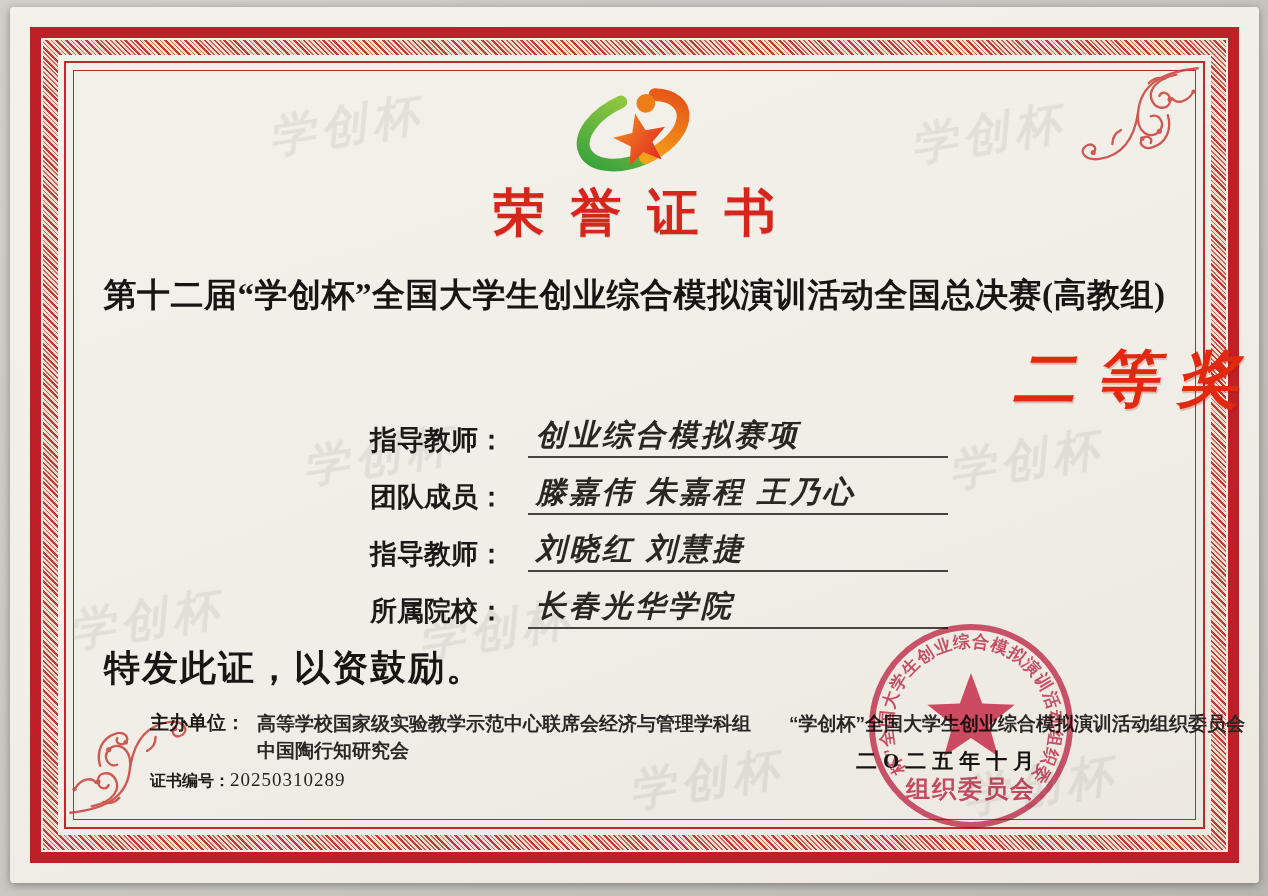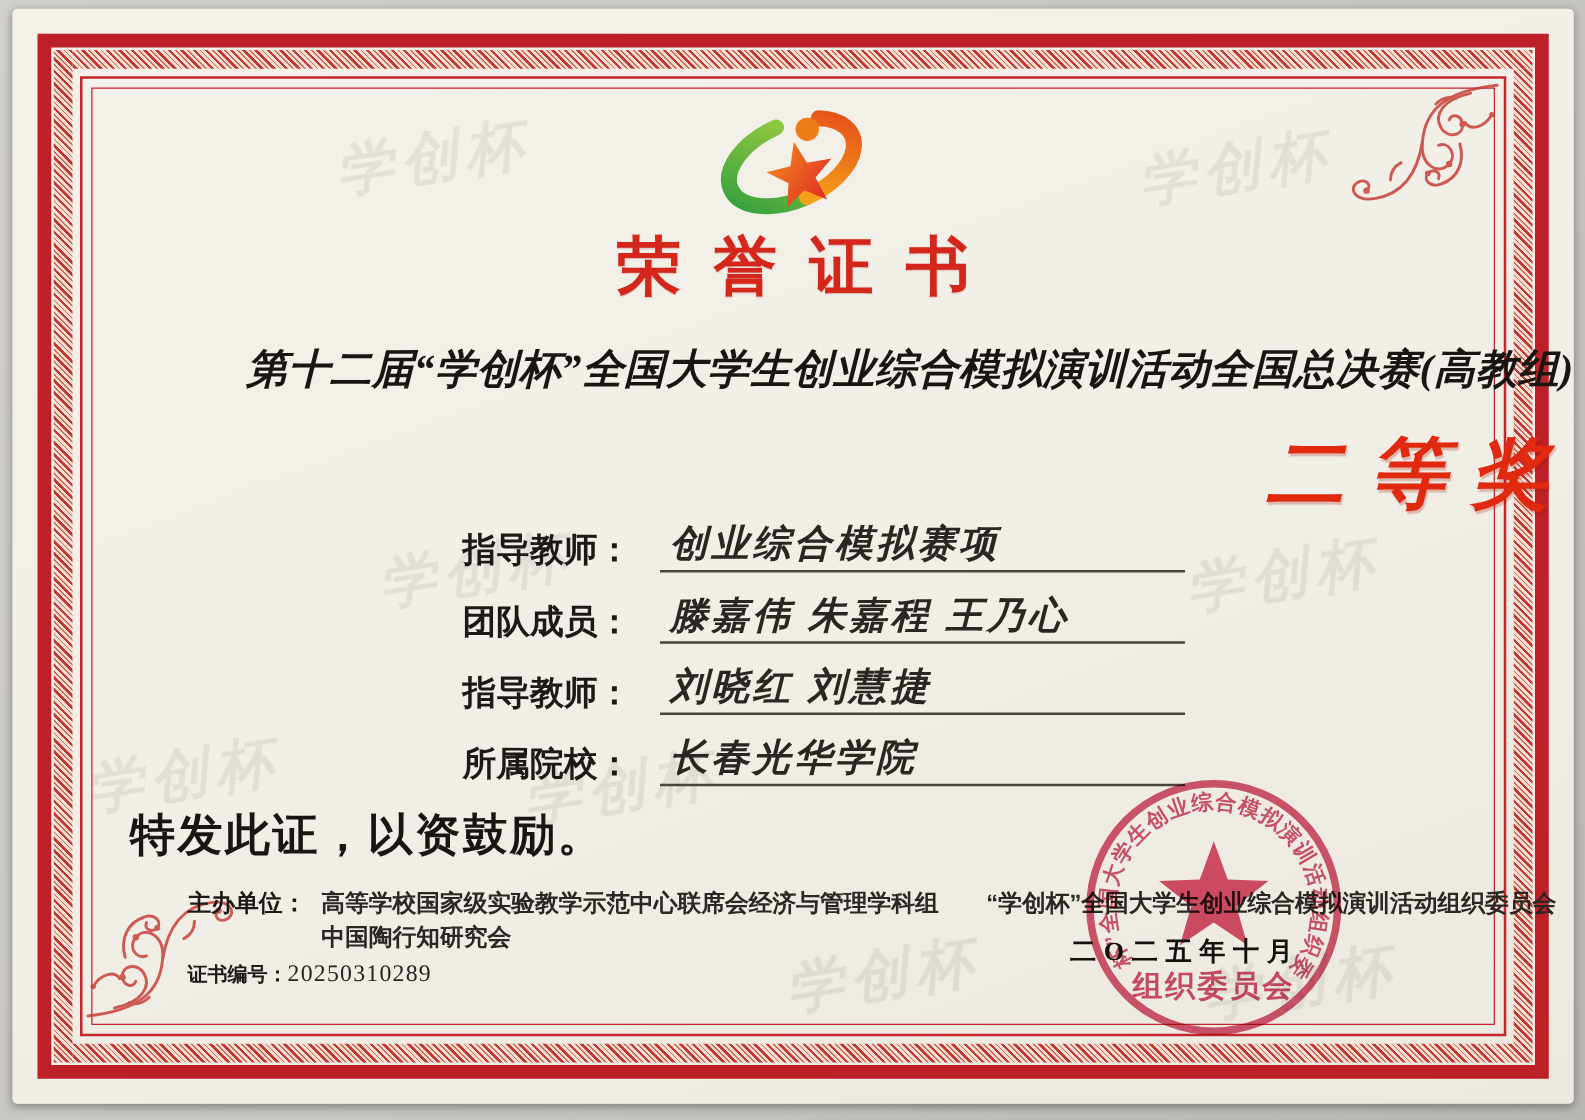--- a/index.html
+++ b/index.html
@@ -38,23 +38,23 @@
   }
   
   .logo{position:absolute;left:50%;top:66px;transform:translateX(-50%);}
   .title{
     position:absolute;left:0;right:0;top:172px;text-align:center;
     font-family:"Liberation Serif",serif;font-weight:bold;
     font-size:51px;color:#d5261b;letter-spacing:26px;text-indent:26px;
     text-shadow:0 1px 1px rgba(150,20,10,.25);
   }
   .event-line{
-    position:absolute;left:0;right:0;top:266px;text-align:right;
-    font-family:"Liberation Serif",serif;font-weight:bold;
-    font-size:33px;color:#181512;letter-spacing:.5px;white-space:nowrap;font-style:italic;
+    position:absolute;left:0;right:0;top:266px;text-align:center;
+    font-family:"Liberation Serif",serif;font-weight:bold;
+    font-size:33px;color:#181512;letter-spacing:.5px;white-space:nowrap;
   }
   .award{
     position:absolute;left:0;right:0;top:330px;text-align:right;
     font-size:62px;font-weight:bold;font-style:italic;color:#e0290f;
     letter-spacing:20px;text-indent:20px;
     text-shadow:1px 2px 1px rgba(160,20,5,.25);
   }
   .fields{position:absolute;left:360px;top:406px;}
   .field-row{display:flex;align-items:flex-end;height:45px;margin-bottom:12px;}
   .field-label{

